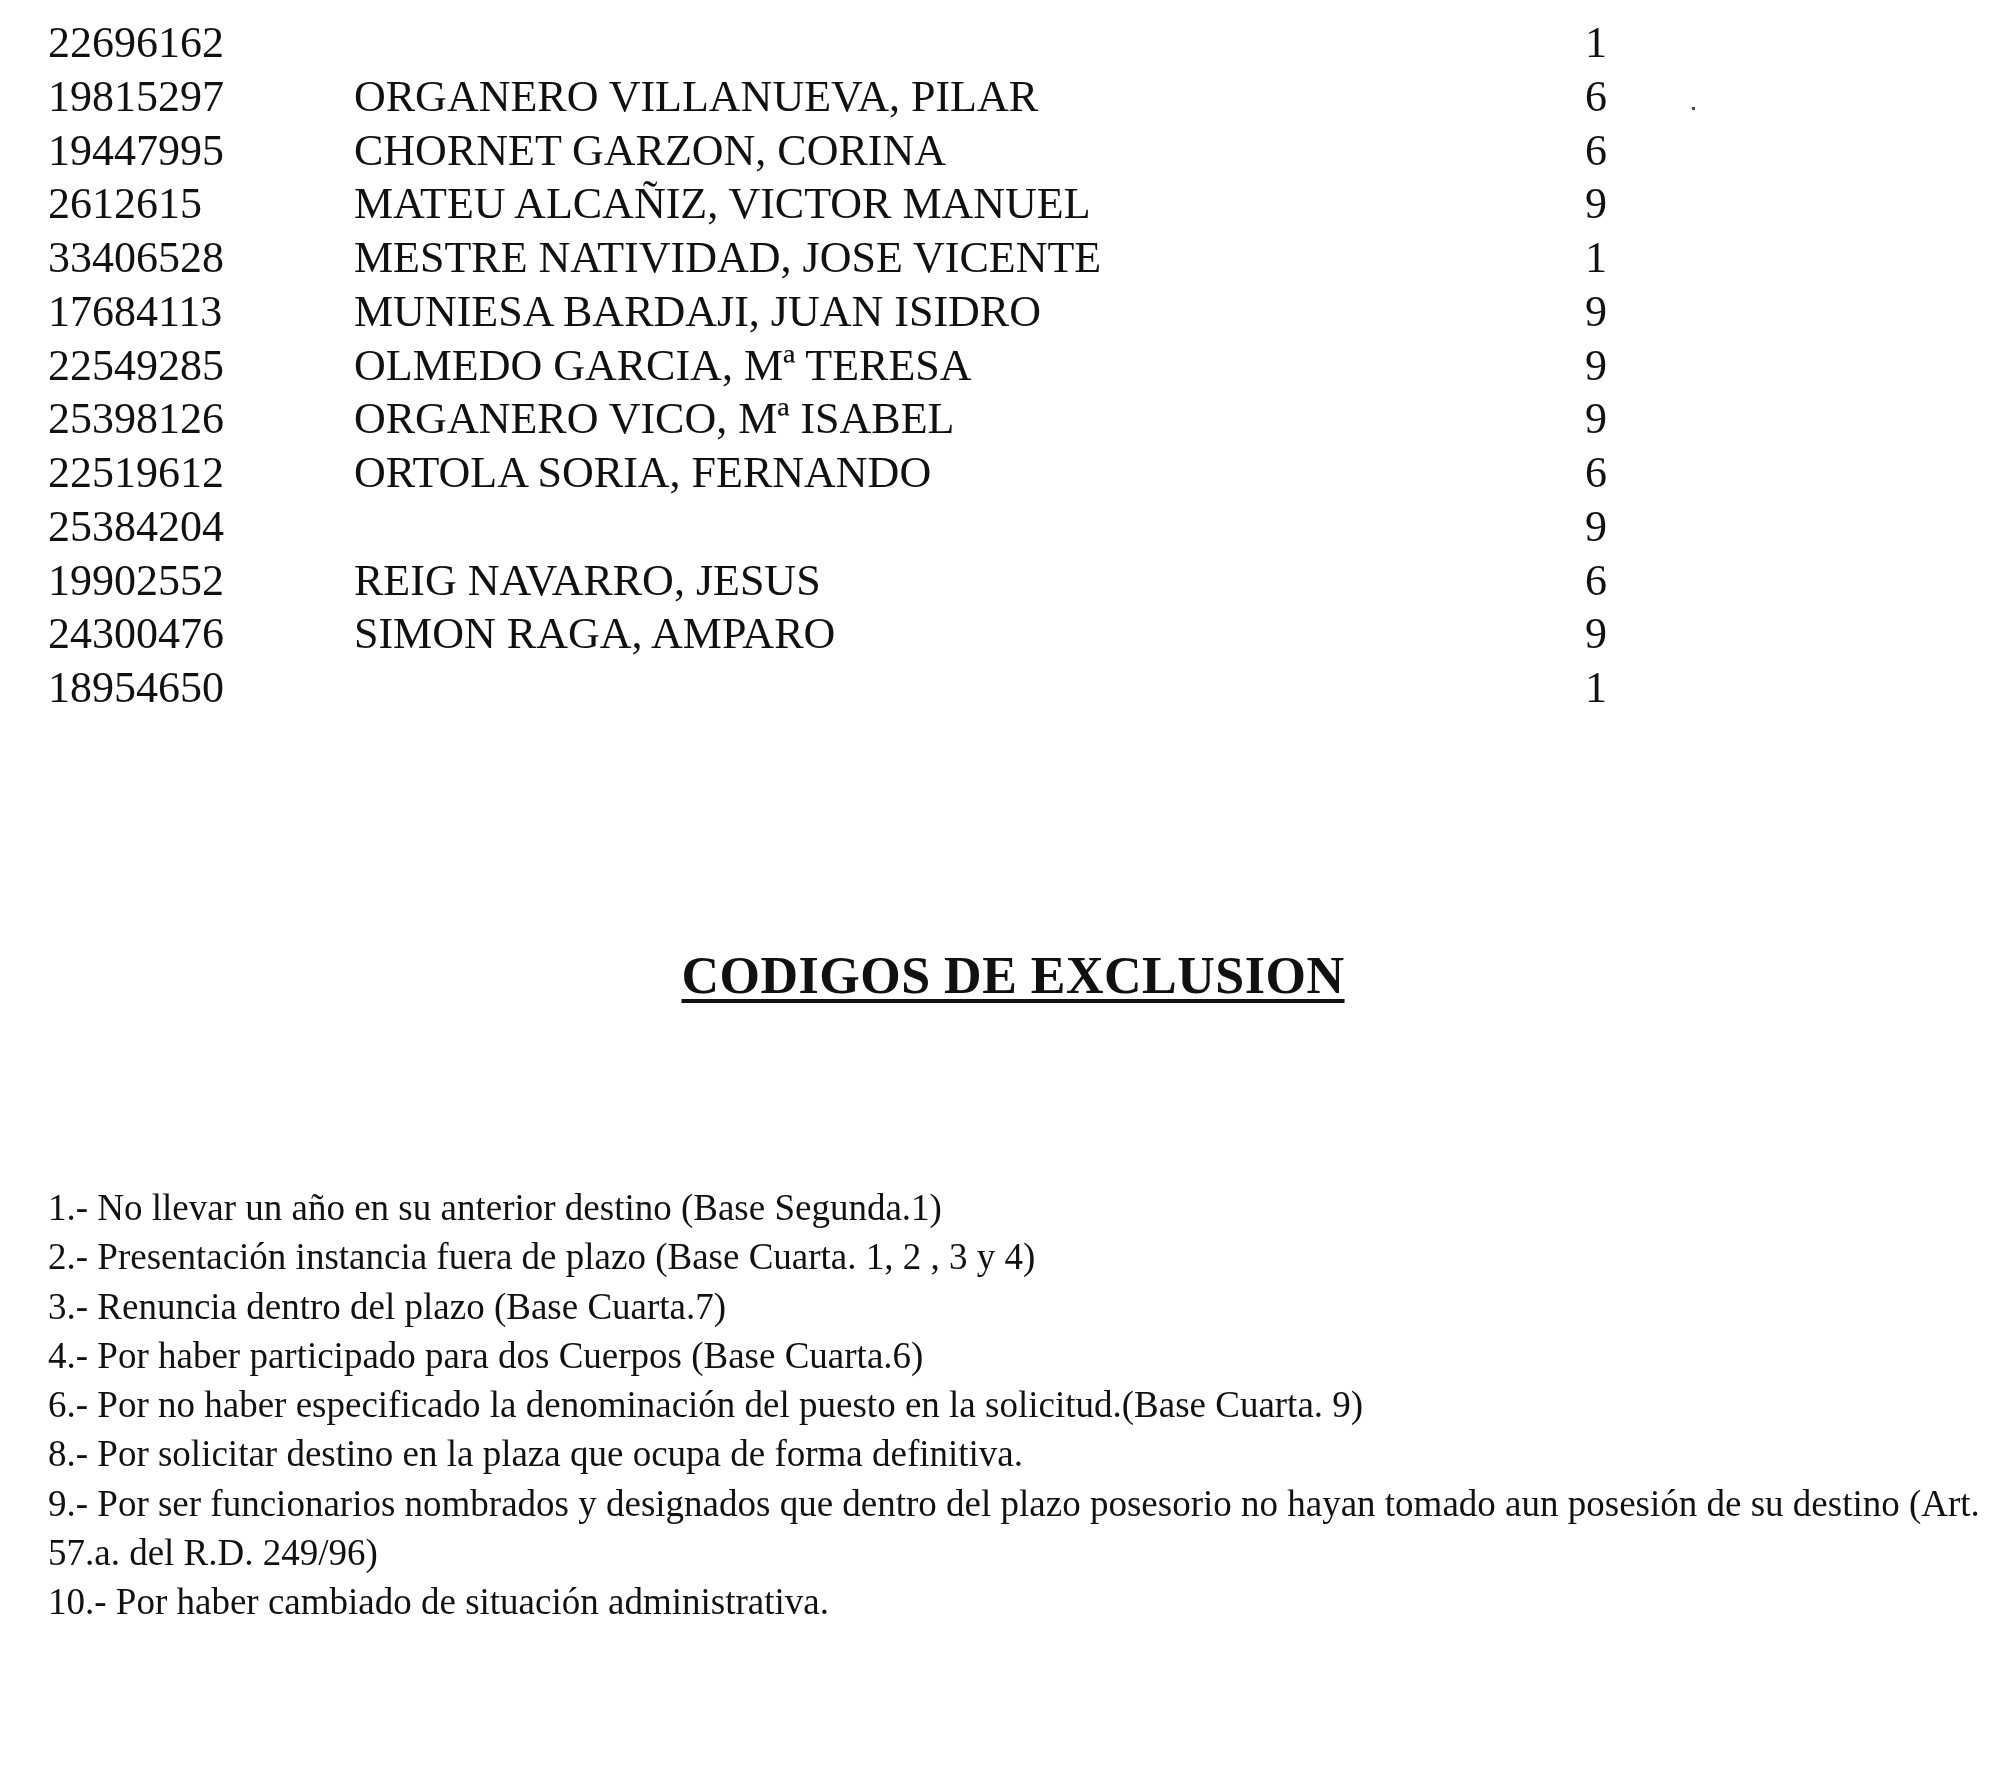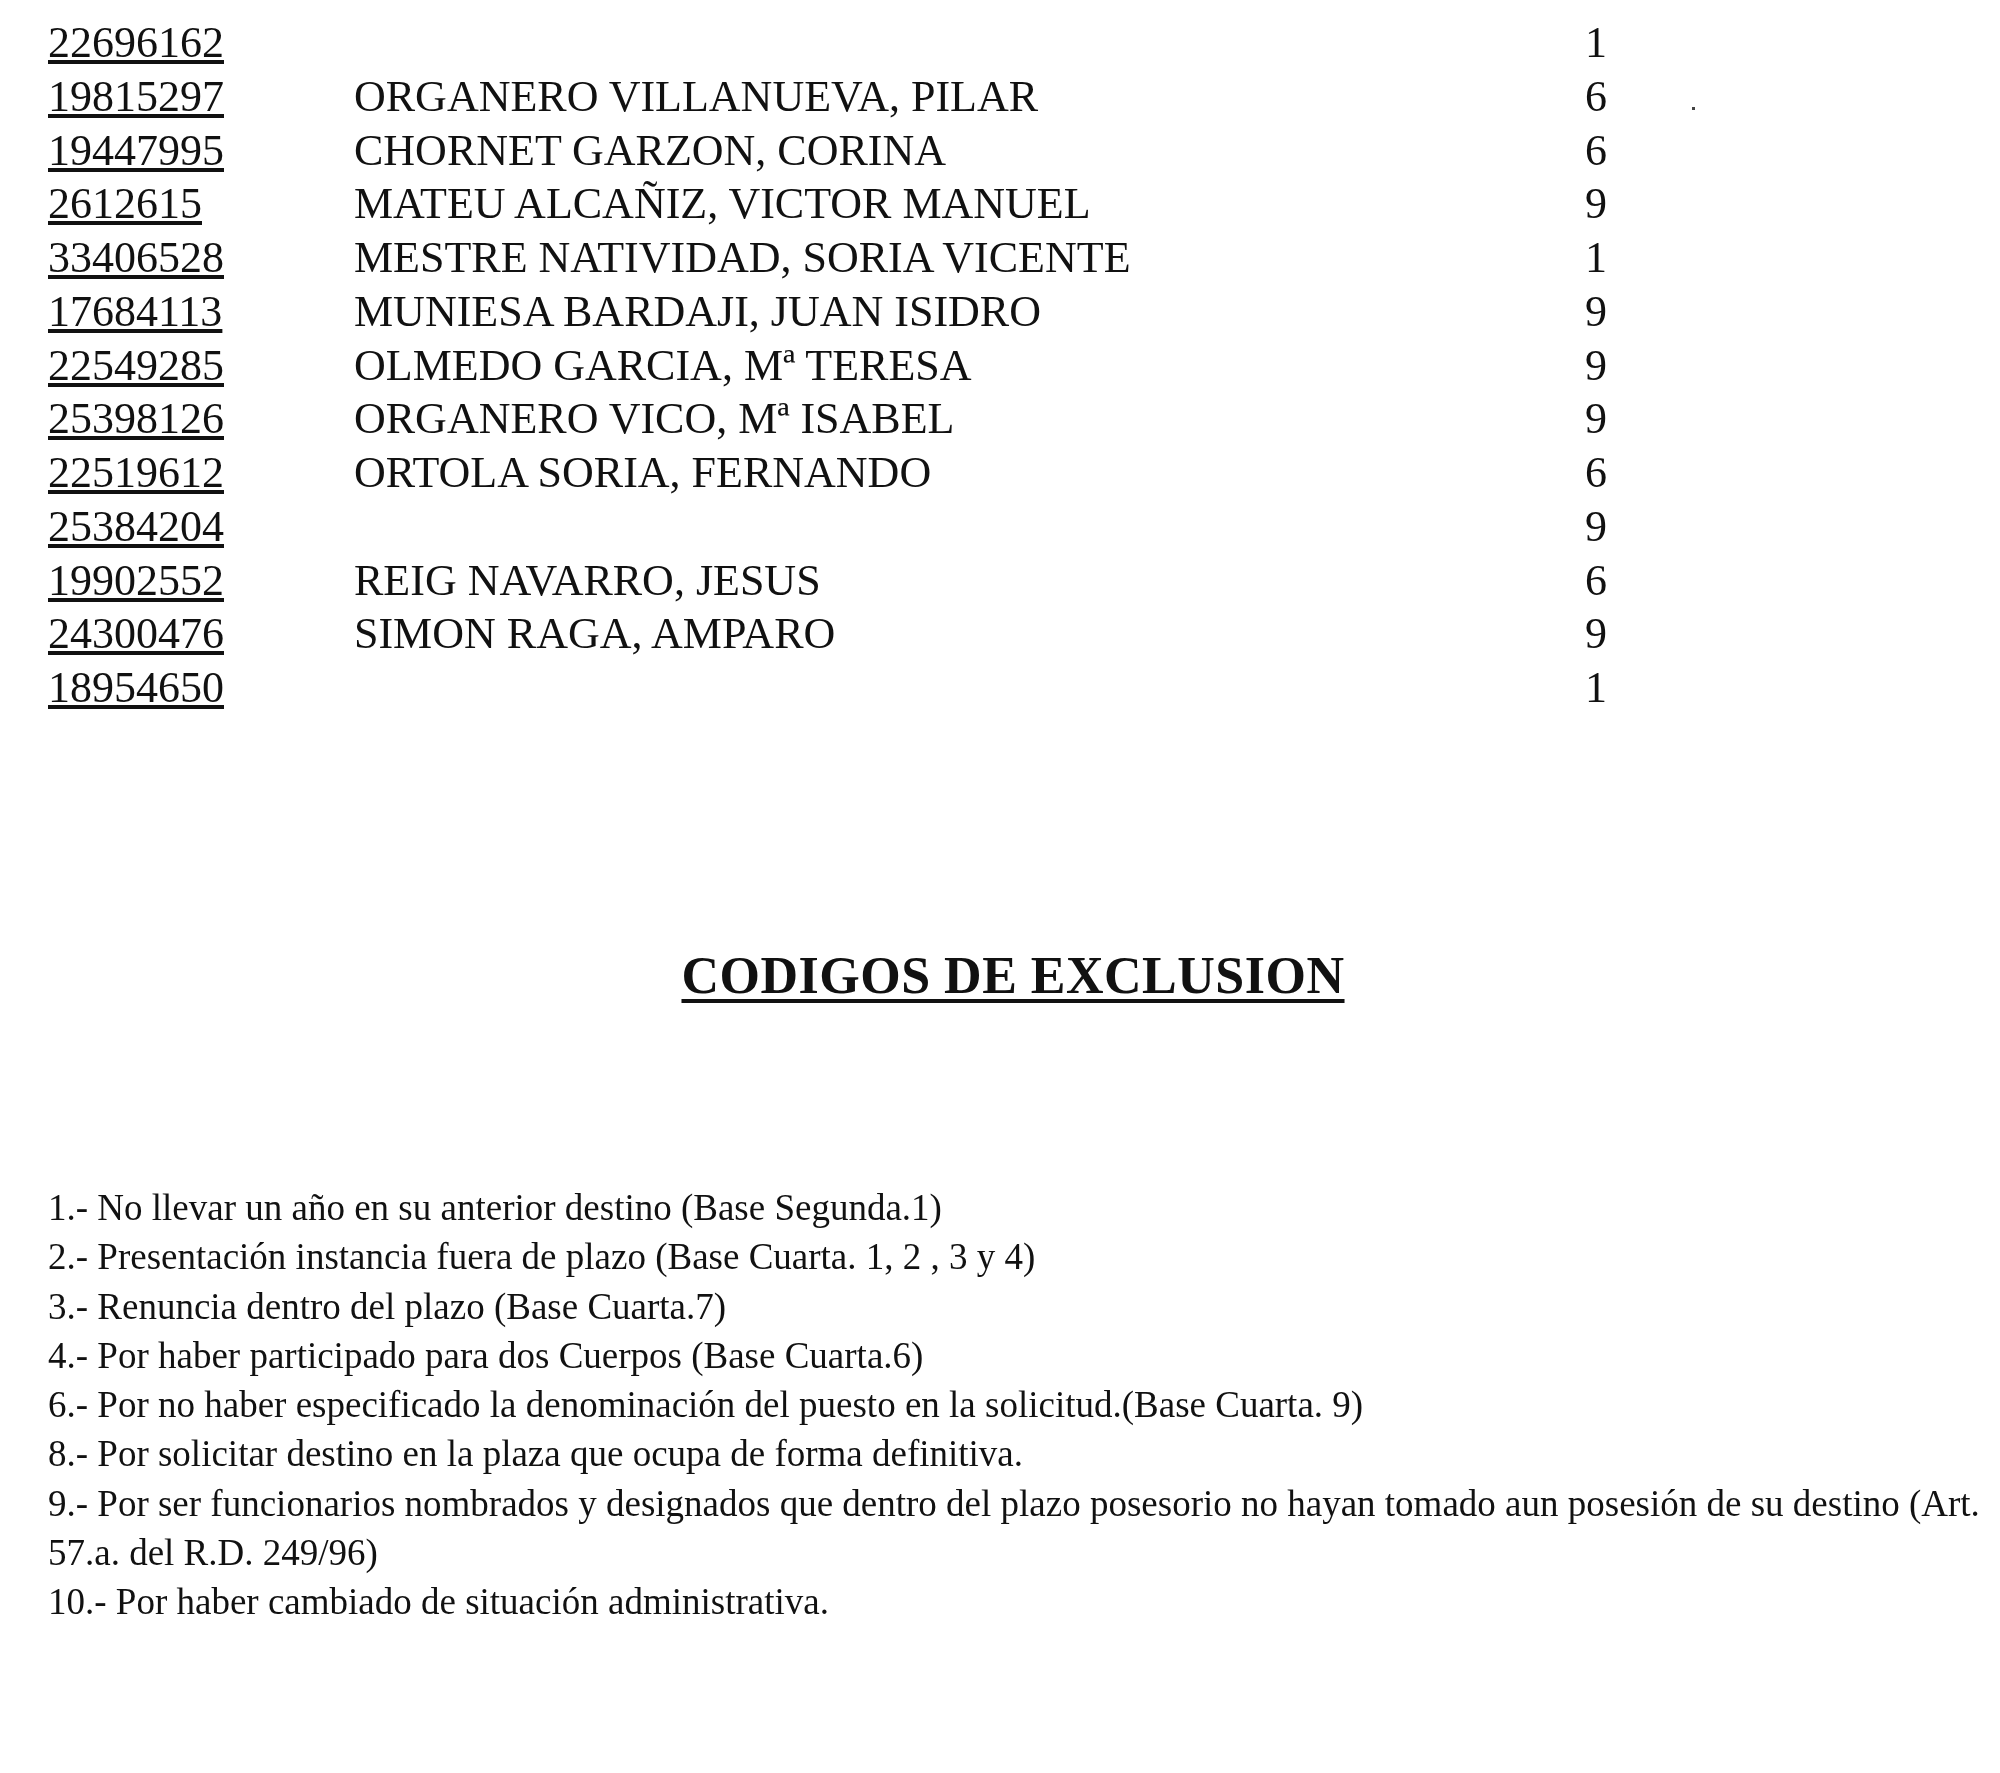--- a/index.html
+++ b/index.html
@@ -1,19 +1,19 @@
 <!DOCTYPE html>
 <html><head>
 <meta charset="utf-8">
 <style>
   html, body { margin:0; padding:0; background:#ffffff; }
   body { width:2000px; height:1773px; position:relative; overflow:hidden;
          font-family:"Liberation Serif","DejaVu Serif",serif; color:#111; }
   .row { position:absolute; left:0; width:2000px; height:54px; font-size:44px; line-height:54px; }
-  .id { position:absolute; left:48px;text-decoration:underline; }
+  .id { position:absolute; left:48px; }
   .name { position:absolute; left:354px; white-space:nowrap; }
   .code { position:absolute; left:1585px; }
   .heading { position:absolute; left:0; width:2026px; top:946px; text-align:center;
              font-size:52px; font-weight:bold; text-decoration:underline; text-decoration-thickness:4px;
              text-underline-offset:6px; letter-spacing:0.5px; }
   .codes { position:absolute; left:48px; top:1183px; width:1950px; font-size:37px; line-height:49.3px; }
   .codes div { white-space:nowrap; }
   .codes .wrap { white-space:normal; }
   .speck { position:absolute; left:1692px; top:107px; width:3px; height:3px; background:#444; }
 </style>
@@ -35,21 +35,21 @@
     <span class="name">CHORNET GARZON, CORINA</span>
     <span class="code">6</span>
   </div>
   <div class="row" style="top:177px">
     <span class="id">2612615</span>
     <span class="name">MATEU ALCAÑIZ, VICTOR MANUEL</span>
     <span class="code">9</span>
   </div>
   <div class="row" style="top:231px">
     <span class="id">33406528</span>
-    <span class="name">MESTRE NATIVIDAD, SORIA VICENTE</span>
+    <span class="name">MESTRE NATIVIDAD, JOSE VICENTE</span>
     <span class="code">1</span>
   </div>
   <div class="row" style="top:285px">
     <span class="id">17684113</span>
     <span class="name">MUNIESA BARDAJI, JUAN ISIDRO</span>
     <span class="code">9</span>
   </div>
   <div class="row" style="top:339px">
     <span class="id">22549285</span>
     <span class="name">OLMEDO GARCIA, Mª TERESA</span>

